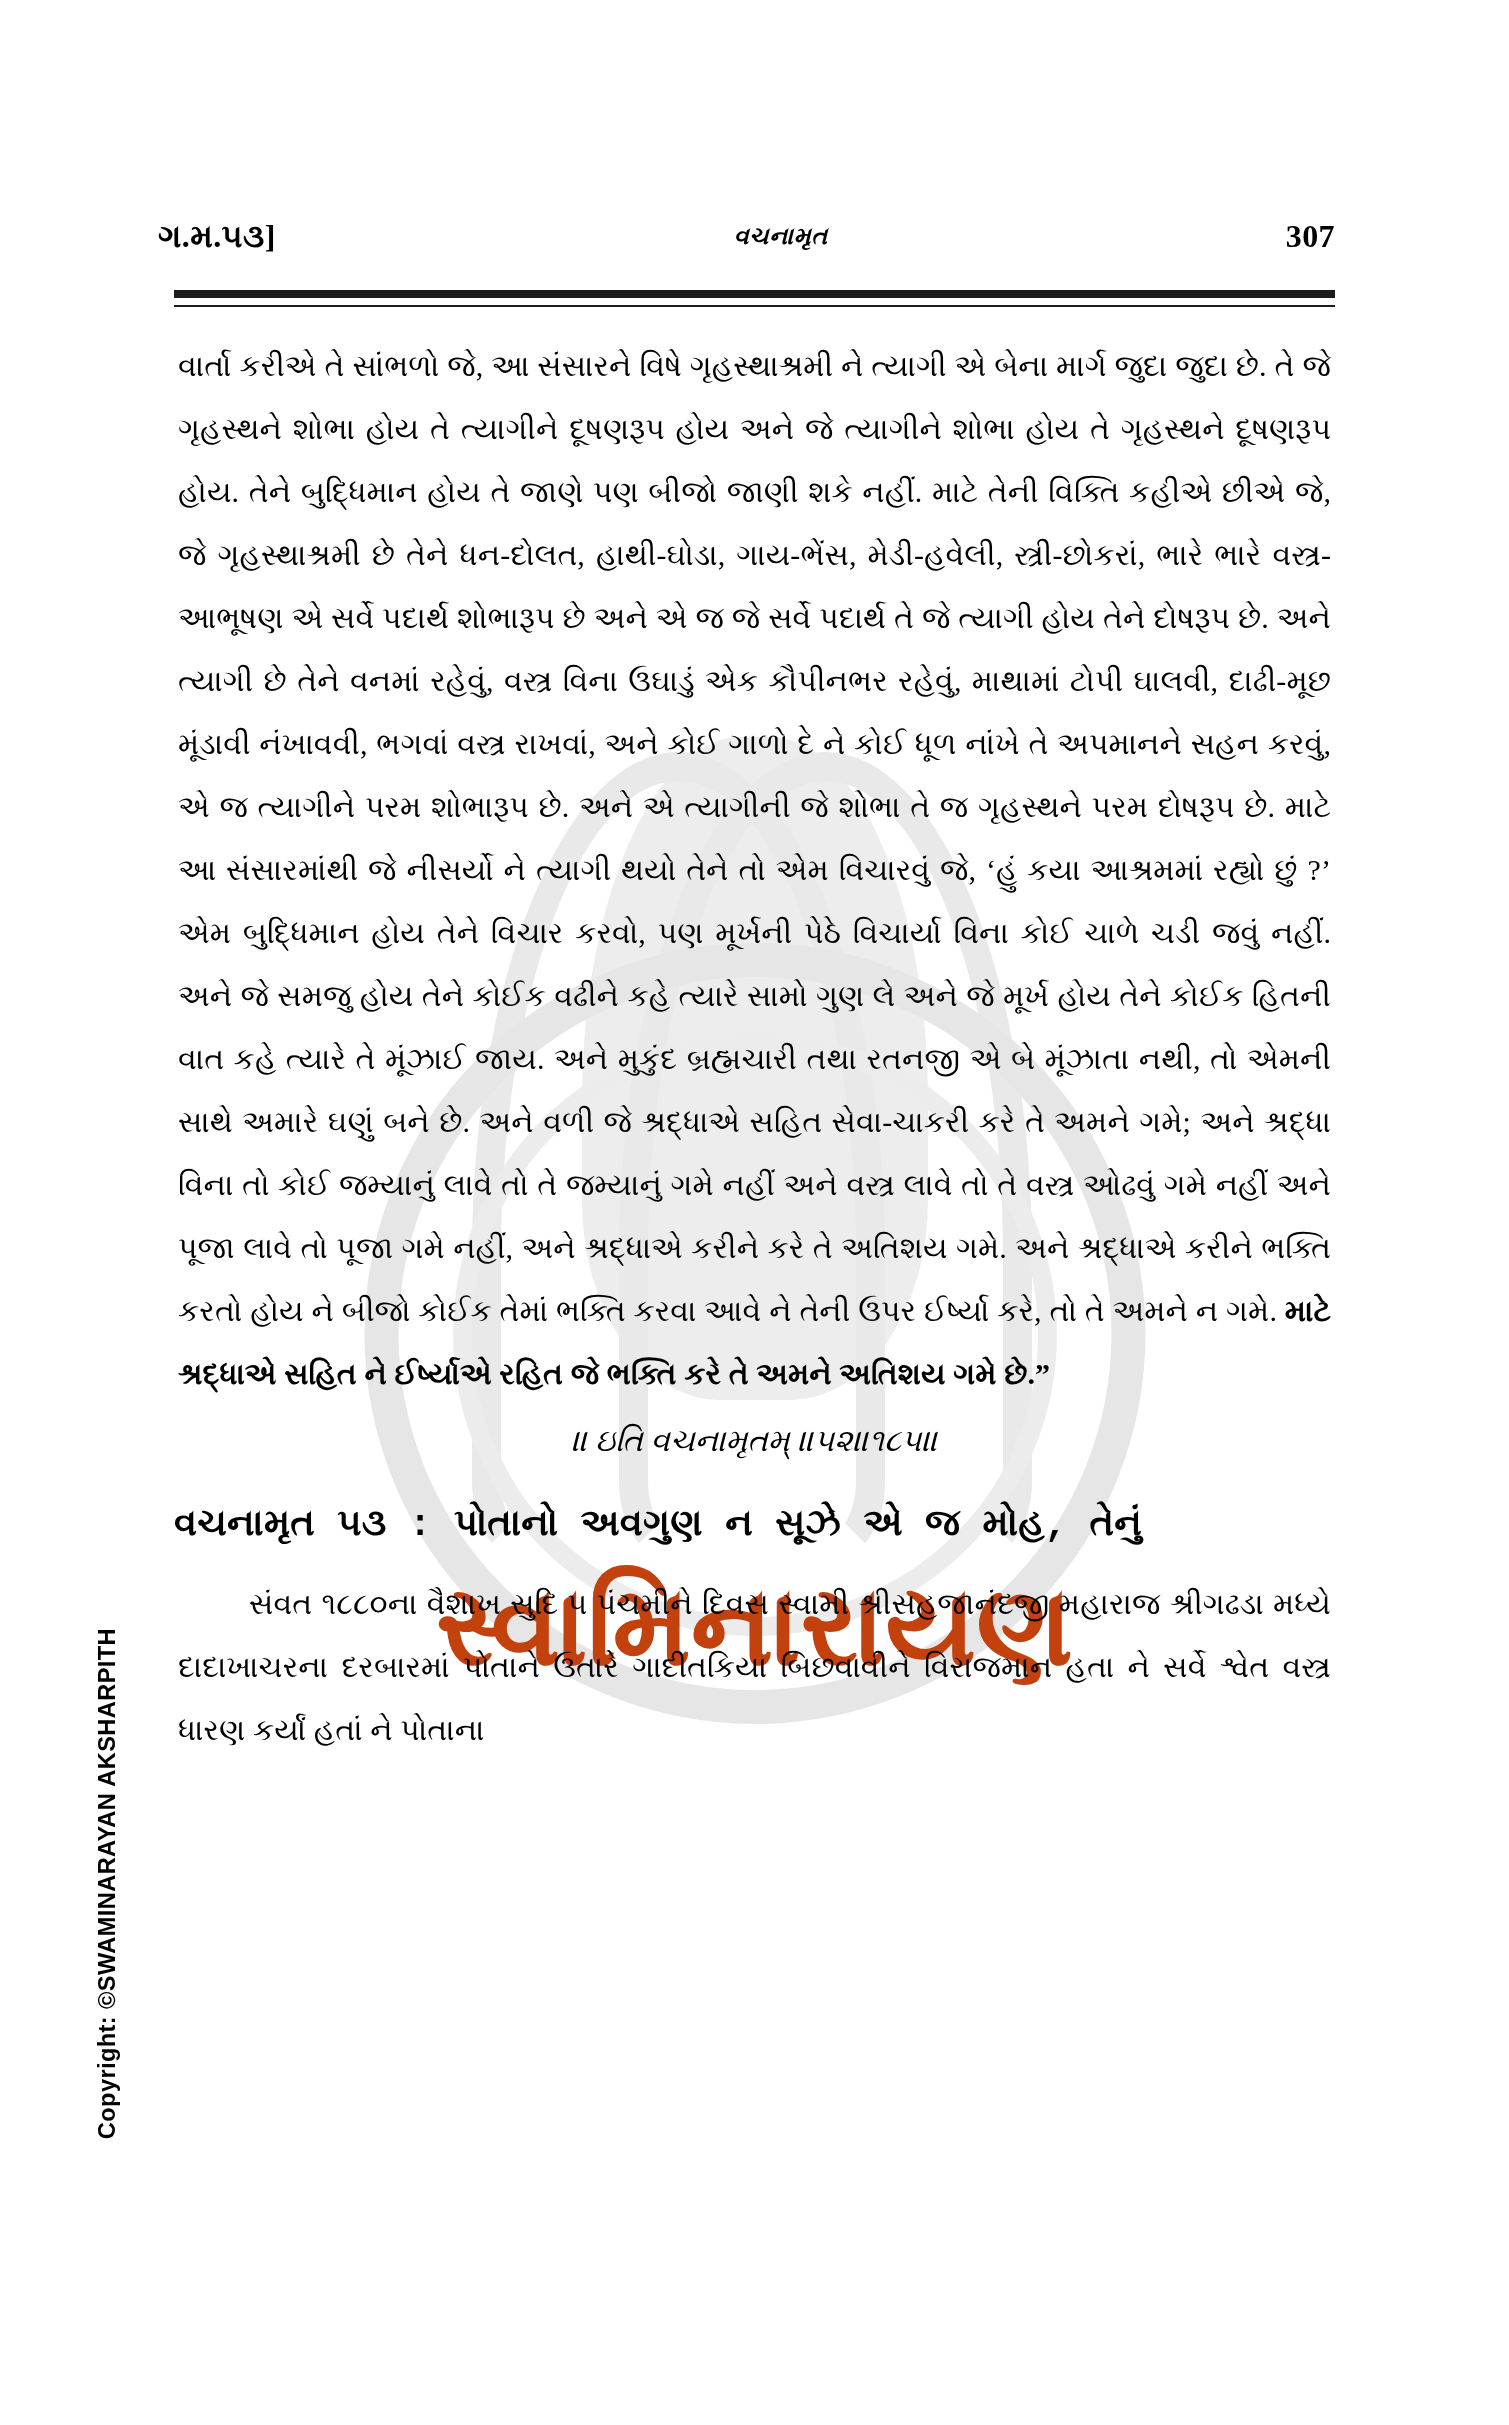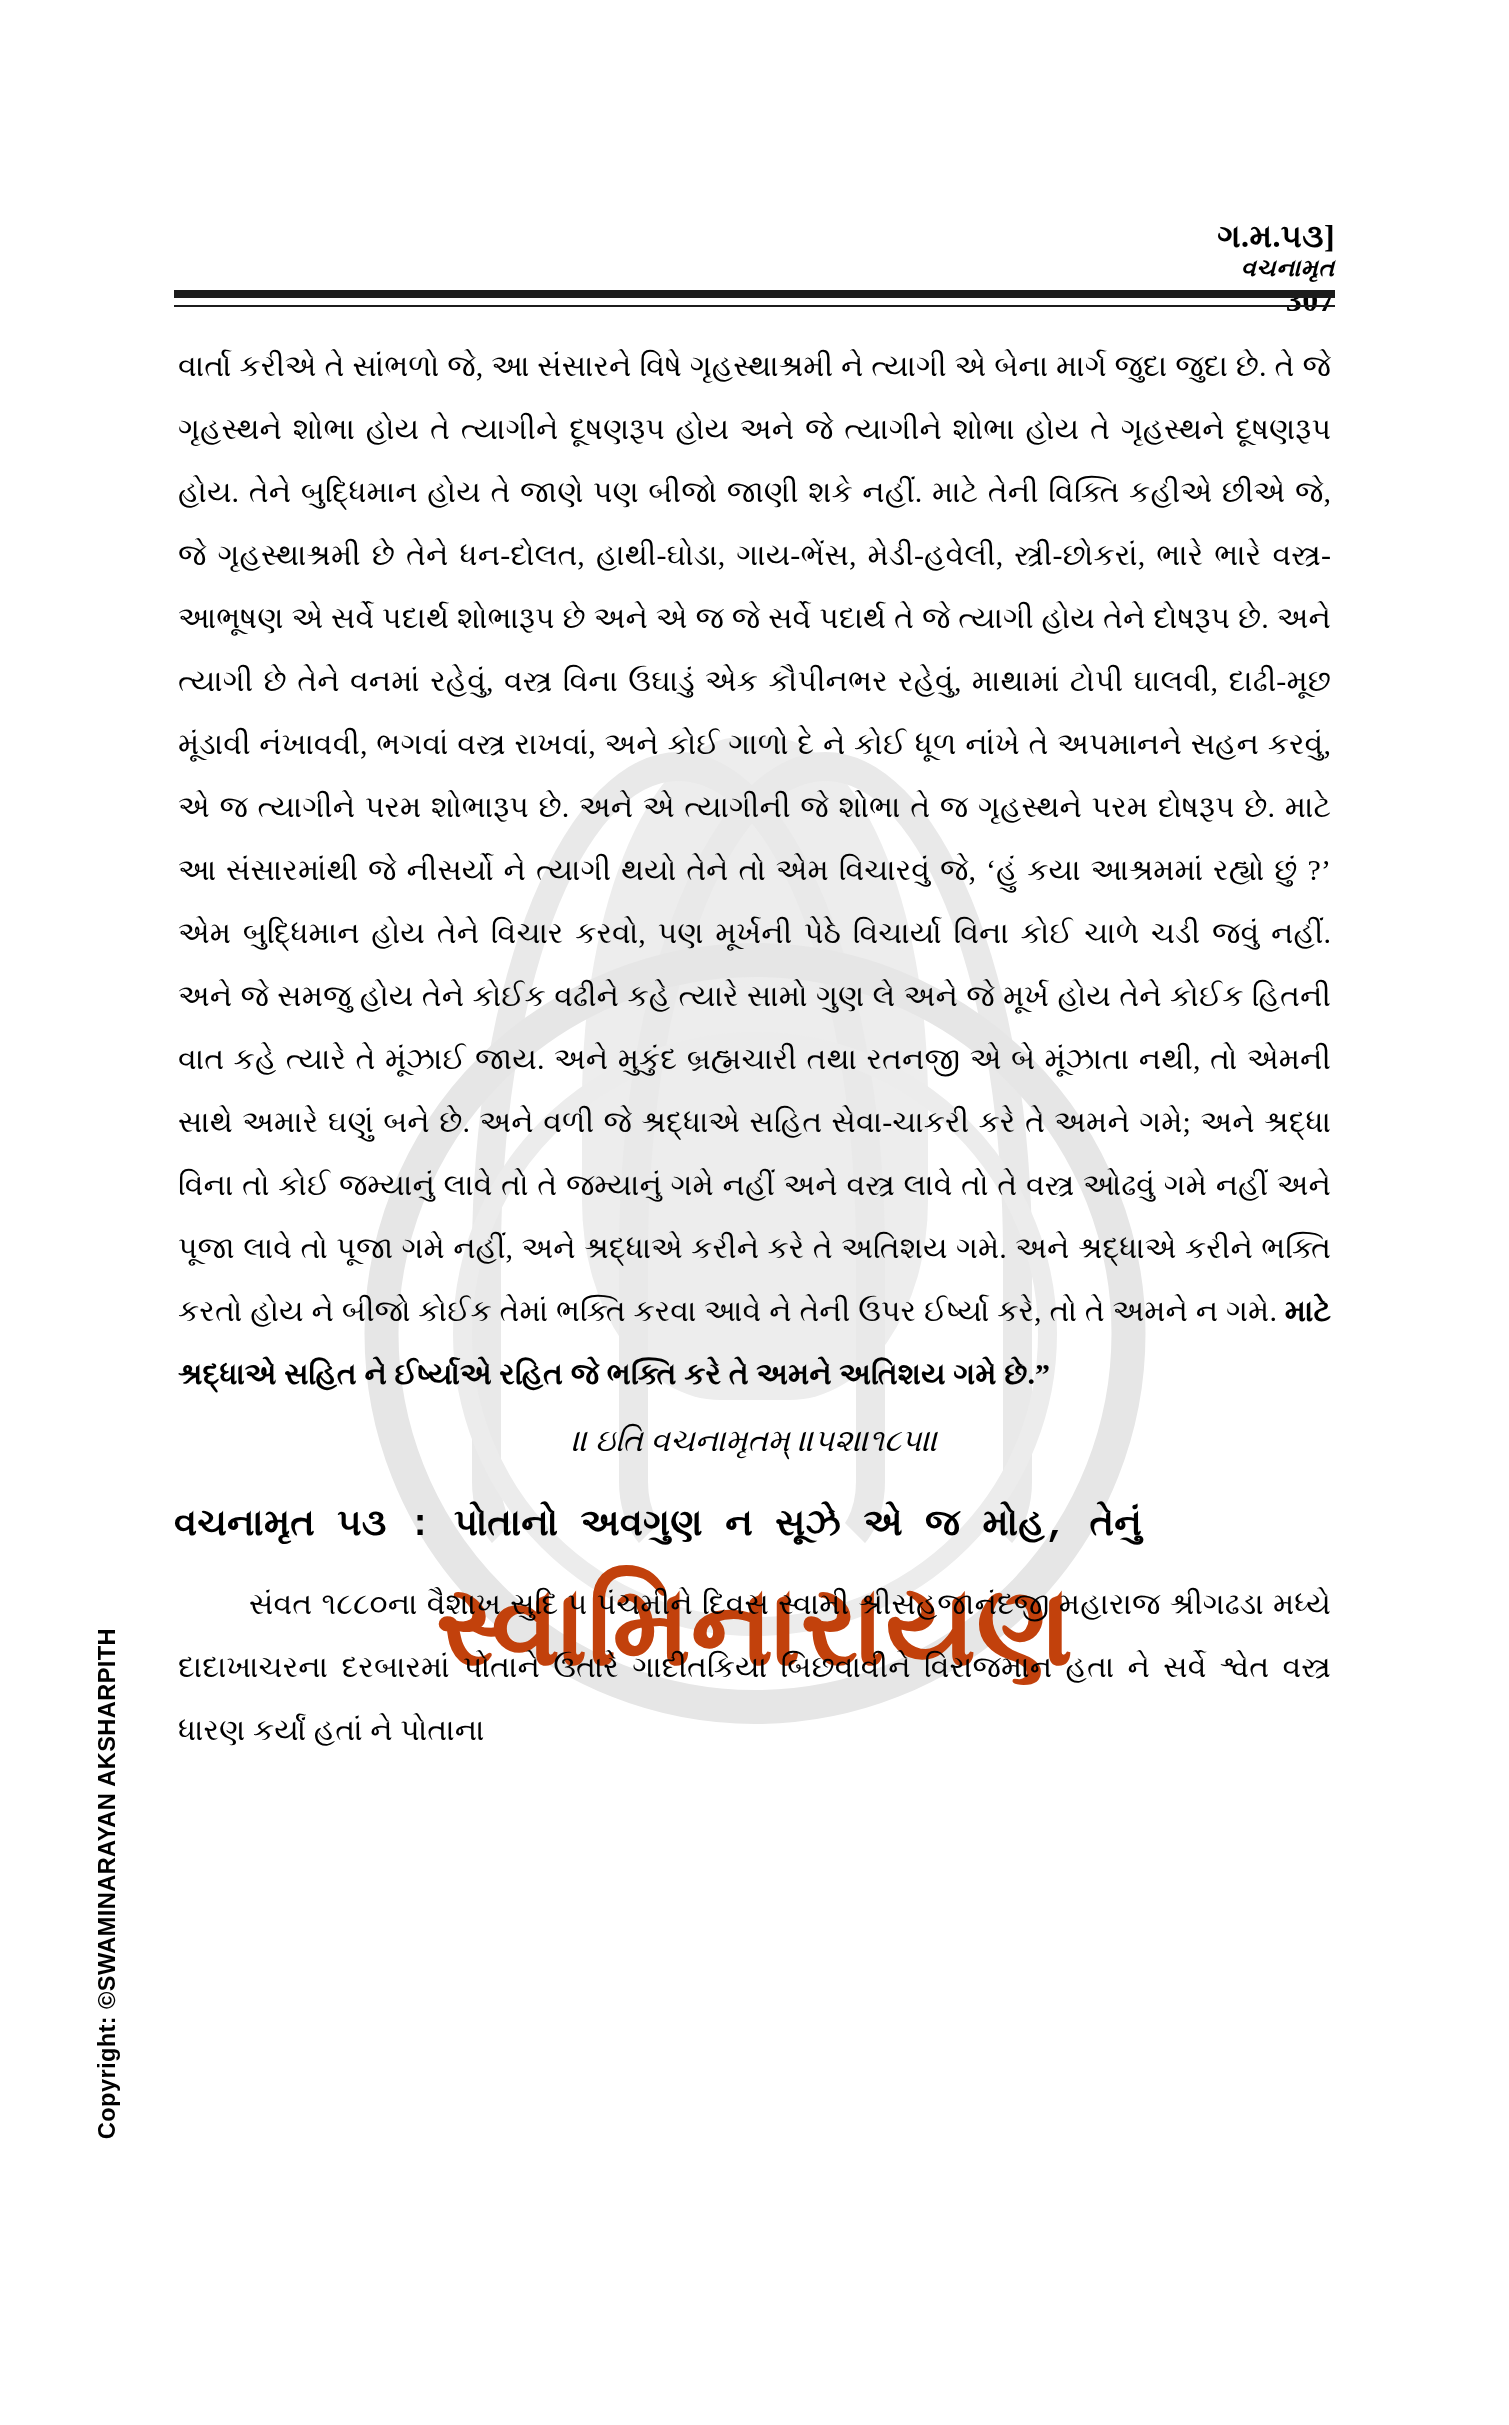--- a/index.html
+++ b/index.html
@@ -95,24 +95,23 @@
     background: #ededed;
   }
 
   
   .header {
     position: absolute;
     left: 158px;
     right: 174px;
     top: 218px;
     display: flex;
-    align-items: flex-end;
+    align-items: center;
     justify-content: space-between;
     z-index: 2;
-    flex-direction: column;
   }
   .header .h-left,
   .header .h-right {
     font-size: 32px;
     font-weight: 700;
     letter-spacing: 0.4px;
   }
   .header .h-center {
     font-size: 24px;
     font-weight: 700;

